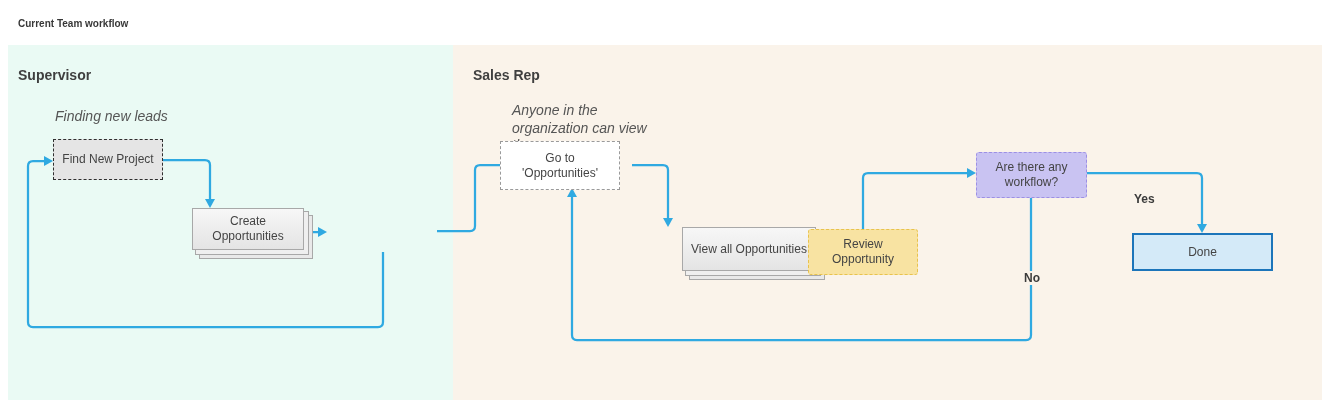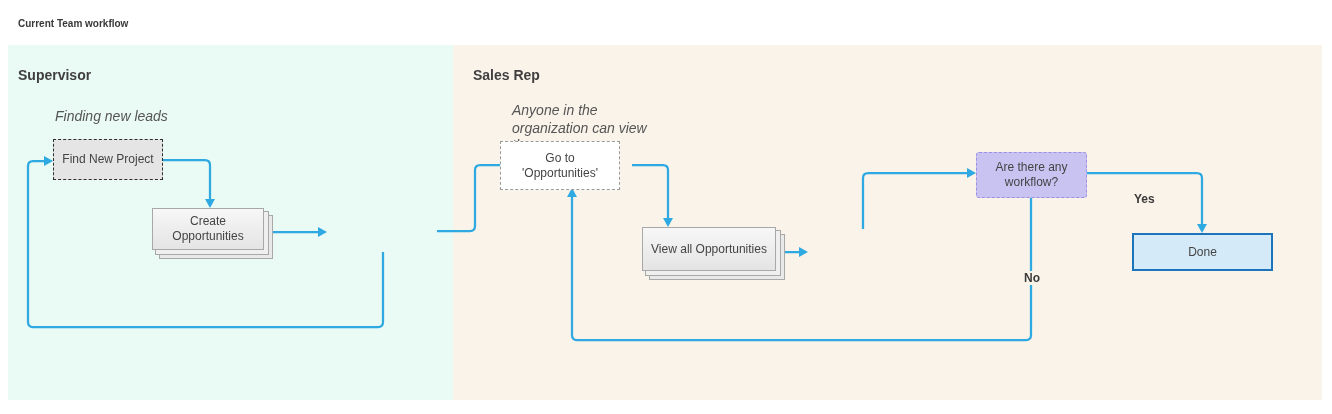--- a/index.html
+++ b/index.html
@@ -47,20 +47,21 @@
   .node.dashed-gray{background:#ffffff;border:1.5px dashed #9a9a9a;}
   .node.yellow{background:var(--yellow-fill);border:1.5px dashed var(--yellow-border);border-radius:3px;}
   .node.purple{background:var(--purple-fill);border:1.5px dashed var(--purple-border);border-radius:3px;}
   .node.done{background:var(--done-fill);border:2px solid var(--done-border);}
   .node.stack{
     background:linear-gradient(#F7F7F7,#E4E4E4);
     border:1px solid var(--gray-border);
     box-shadow:
       4px 4px 0 0 #EFEFEF, 4px 4px 0 1px var(--gray-border),
       8px 8px 0 0 #E9E9E9, 8px 8px 0 1px var(--gray-border);
+    margin-left: 40px;
   }
   .n-find{left:53px;top:139px;width:110px;height:41px;}
   .n-create{left:152px;top:208px;width:112px;height:42px;}
   .n-assign{left:327px;top:208px;width:110px;height:44px;}
   .n-goto{left:500px;top:141px;width:120px;height:49px;}
   .n-viewall{left:642px;top:227px;width:134px;height:44px;}
   .n-review{left:808px;top:229px;width:110px;height:46px;}
   .n-updates{left:976px;top:152px;width:111px;height:46px;}
   .n-done{left:1132px;top:233px;width:141px;height:38px;}
   .edge-label{
@@ -118,20 +119,21 @@
 
   <div class="node dashed-black n-find">Find New Project</div>
 
   <div class="node stack n-create">Create Opportunities</div>
 
 
   <div class="node dashed-gray n-goto">Go to 'Opportunities'</div>
 
   <div class="node stack n-viewall">View all Opportunities</div>
 
+  <div class="node yellow n-review">Review Opportunity</div>
 
   <div class="node purple n-updates">Are there any workflow?</div>
 
   <div class="node done n-done">Done</div>
 
   <div class="edge-label yes">Yes</div>
   <div class="edge-label no">No</div>
 
 </div>
 

